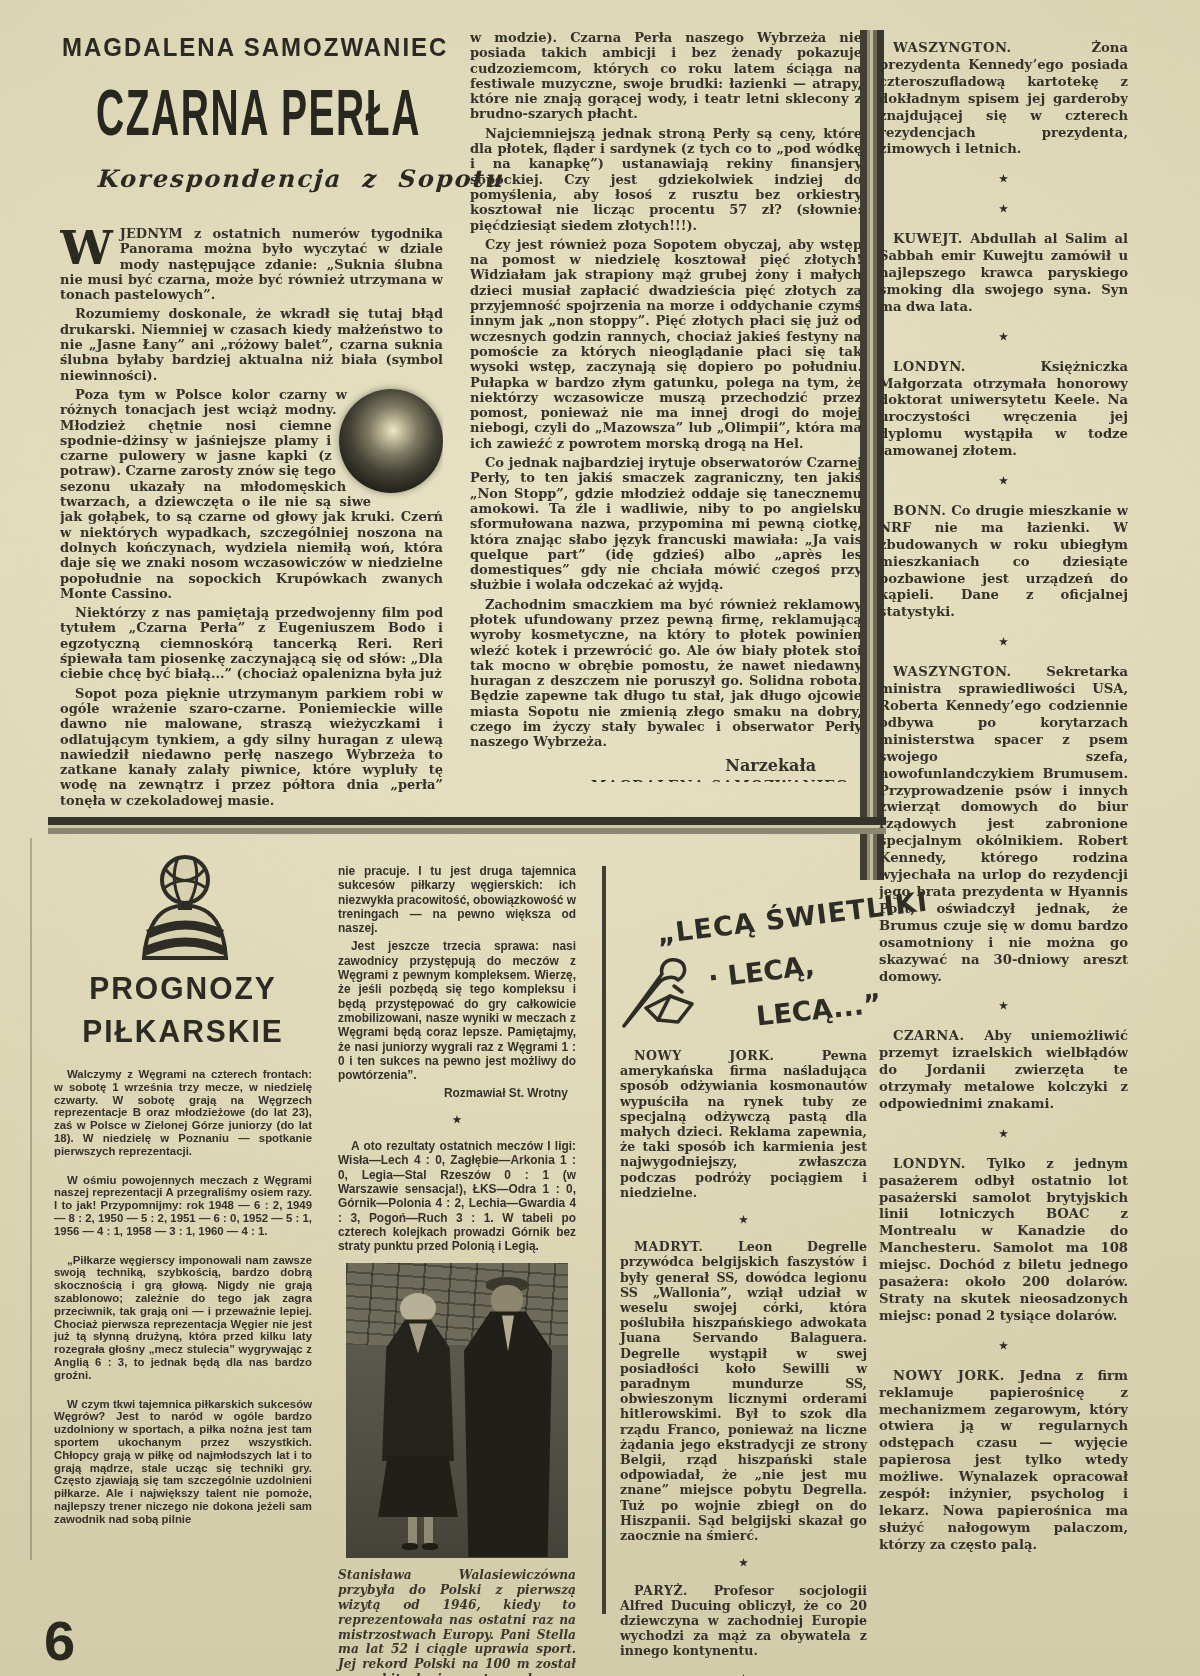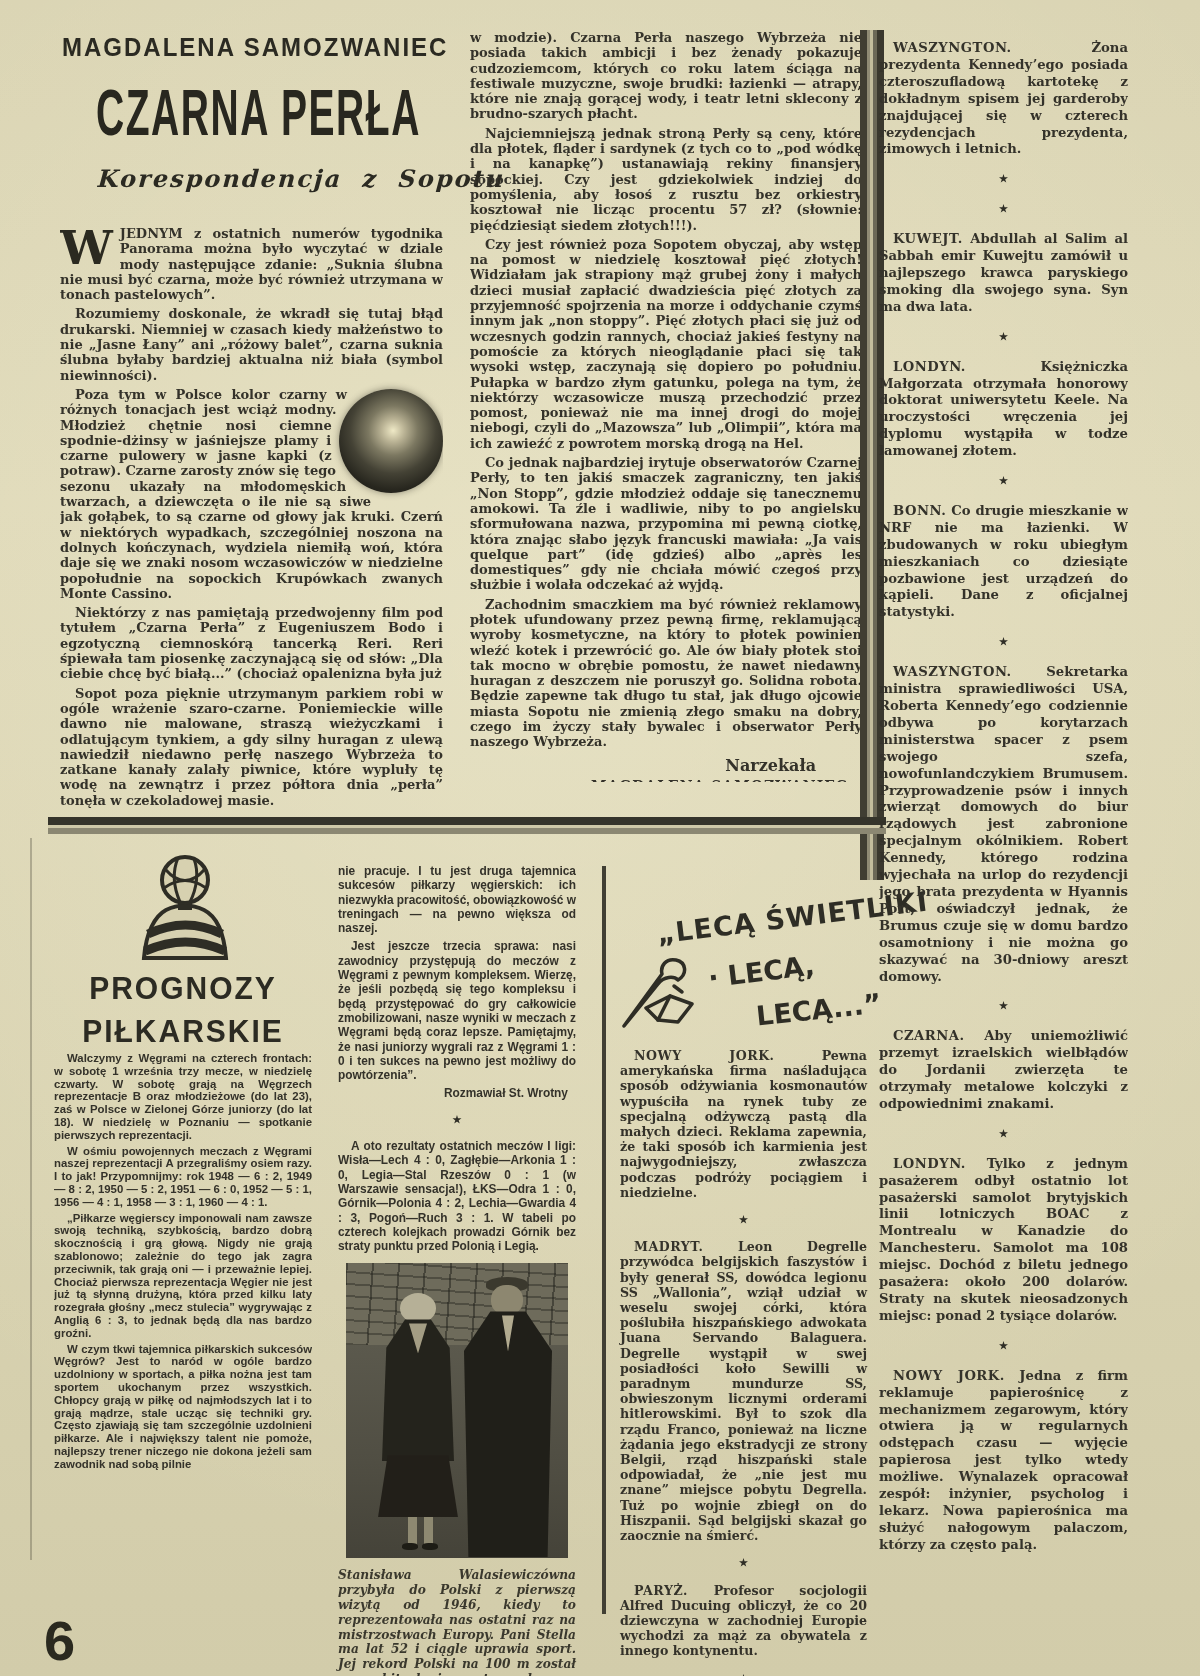--- a/index.html
+++ b/index.html
@@ -34,21 +34,21 @@
   .hrule{position:absolute;left:48px;top:817px;width:838px;height:20px;
     background:linear-gradient(180deg,#35342b 0 8px,#cfc9a9 8px 11px,#8b8772 11px 17px,rgba(0,0,0,0) 17px);}
   .fold{position:absolute;left:30px;top:838px;width:2px;height:722px;background:rgba(62,60,48,.3);}
   
   .foot-icon{position:absolute;left:128px;top:850px;width:114px;height:114px;}
   .foot-title{position:absolute;left:50px;top:966px;width:266px;text-align:center;
     font-family:"Liberation Sans",sans-serif;font-weight:bold;font-size:30px;line-height:41px;
     letter-spacing:2px;color:#2c2b23;transform:scaleY(1.05);transform-origin:center top;}
   .fcol1{left:54px;top:1052px;width:258px;height:568px;font-family:"Liberation Sans",sans-serif;
     font-size:11.4px;line-height:12.8px;overflow:hidden;}
-  .fcol1 p{margin:0 0 3px;}
+  .fcol1 p{margin:16px 0 3px;}
   .find{text-indent:13px;}
   .fcol2{left:338px;top:864px;width:238px;font-family:"Liberation Sans",sans-serif;
     font-size:11.9px;line-height:14.3px;}
   .fsign{text-align:right;padding-right:8px;margin:2px 0;}
   .star{text-align:center;font-size:10px;margin:12px 0;color:#2f2e26;text-indent:0;}
   .caption{font-family:"DejaVu Serif",serif;font-style:italic;font-weight:bold;font-size:12.2px;
     line-height:14.8px;text-align:justify;text-align-last:center;color:#3a382d;margin-top:10px;}
   .pageno{position:absolute;left:44px;top:1608px;font-family:"Liberation Sans",sans-serif;
     font-weight:bold;font-size:56px;color:#2a291f;}
   

